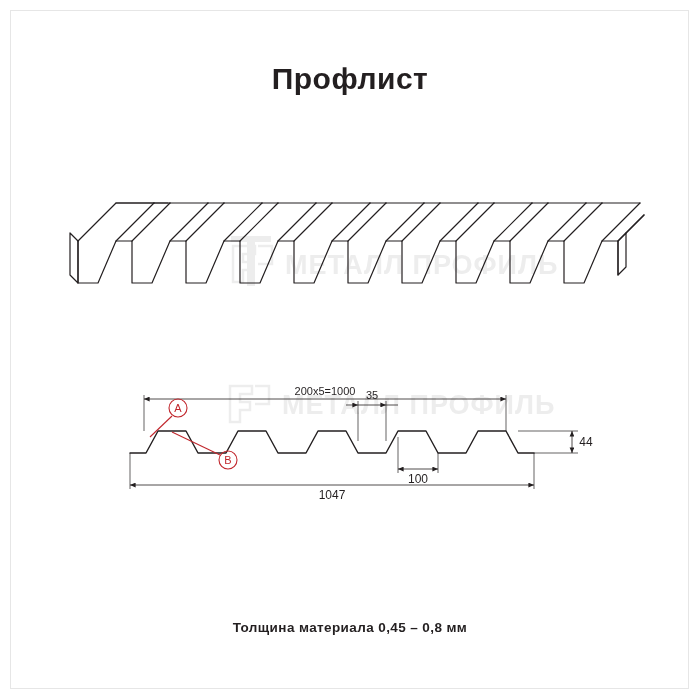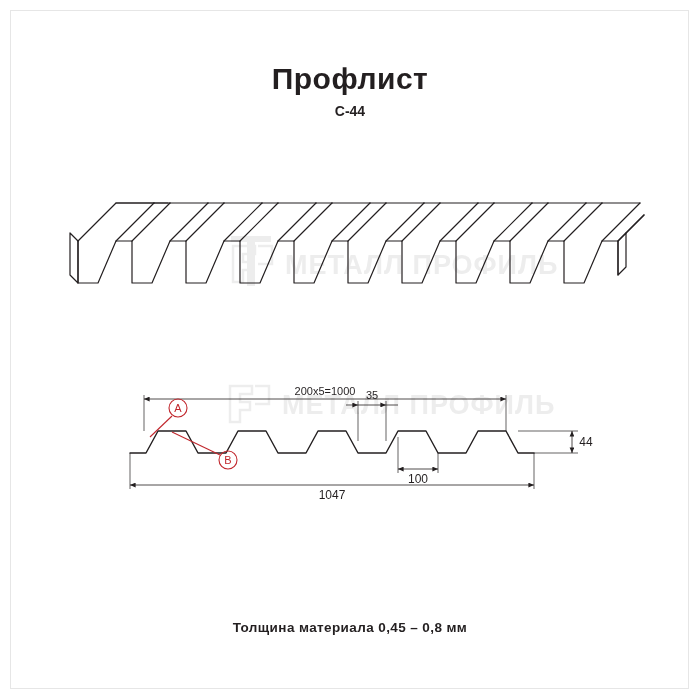--- a/index.html
+++ b/index.html
@@ -88,21 +88,20 @@
   text { font-family: "Liberation Sans", sans-serif; }
 </style>
 </head>
 <body>
 
 <div class="page">
 
   <div class="frame"></div>
 
   <div class="title">Профлист</div>
-  <div class="subtitle">С-44</div>
 
   <div class="wm wm1">
     <svg width="280" height="70" viewBox="0 0 280 70">
       <g fill="#ededed">
         <path d="M6,8 L46,8 L46,14 L30,14 L30,58 L22,58 L22,14 L6,14 Z"></path>
         <path d="M2,20 L22,20 L22,26 L10,26 L10,34 L20,34 L20,40 L10,40 L10,52 L22,52 L22,58 L2,58 Z" opacity="0"></path>
         <path d="M6,18 L14,18 L14,30 L24,30 L24,18 L32,18 L32,54 L24,54 L24,38 L14,38 L14,54 L6,54 Z" opacity="0"></path>
       </g>
       <text x="60" y="46" font-size="27" font-weight="bold" fill="#ededed" letter-spacing="1">МЕТАЛЛ ПРОФИЛЬ</text>
       <g stroke="#ededed" stroke-width="2.5" fill="none">

